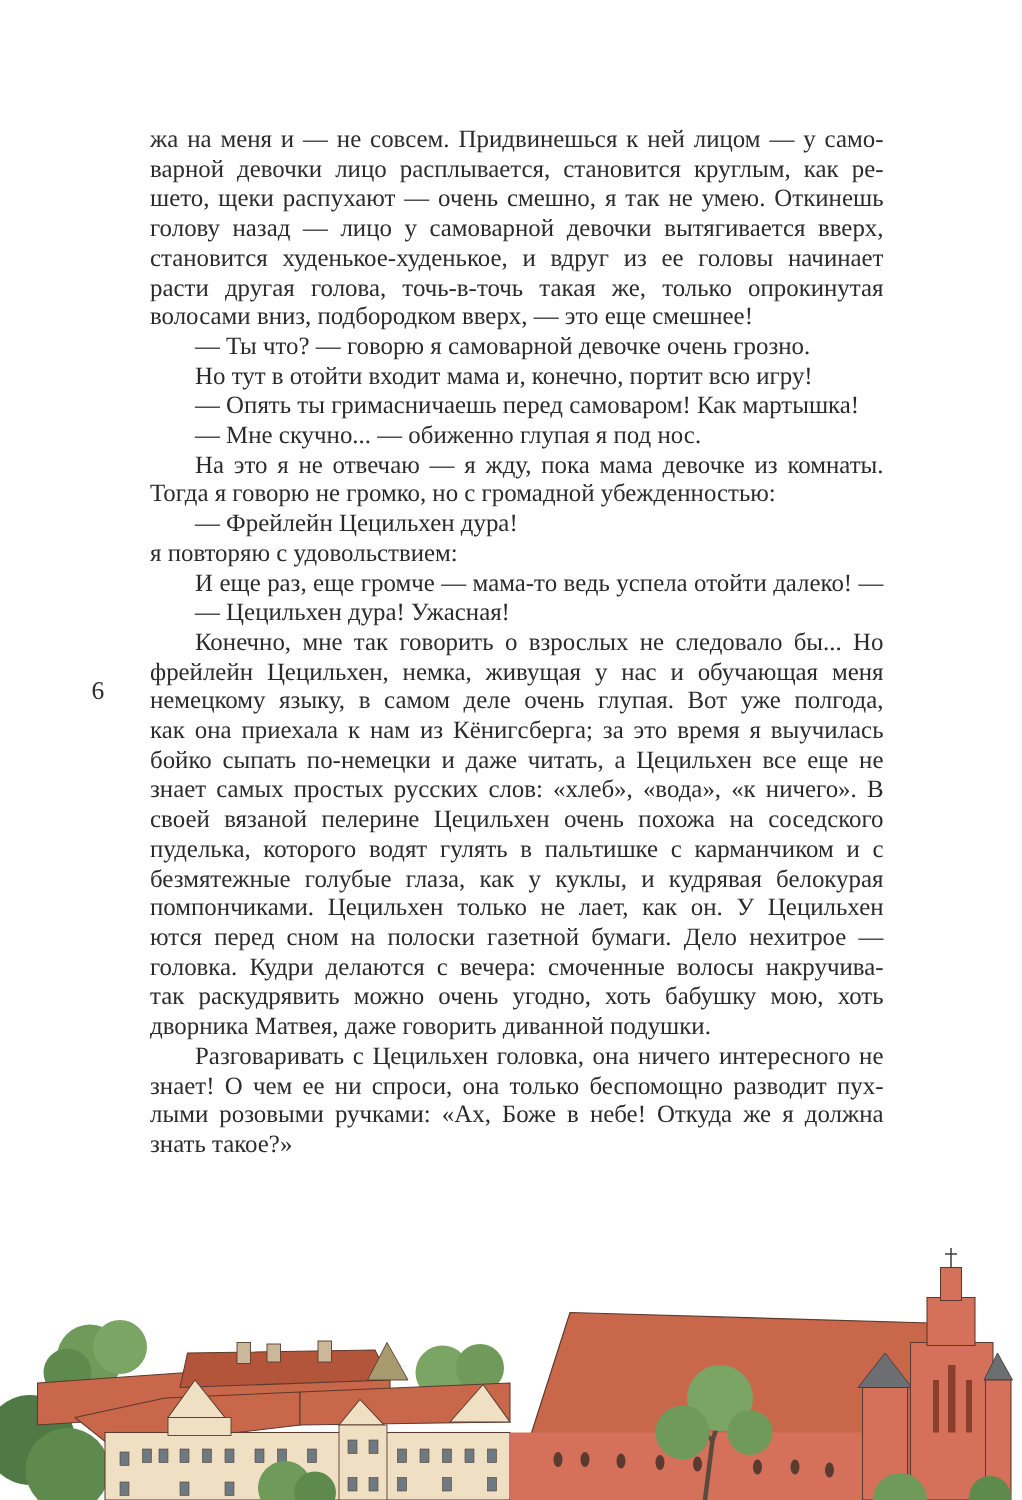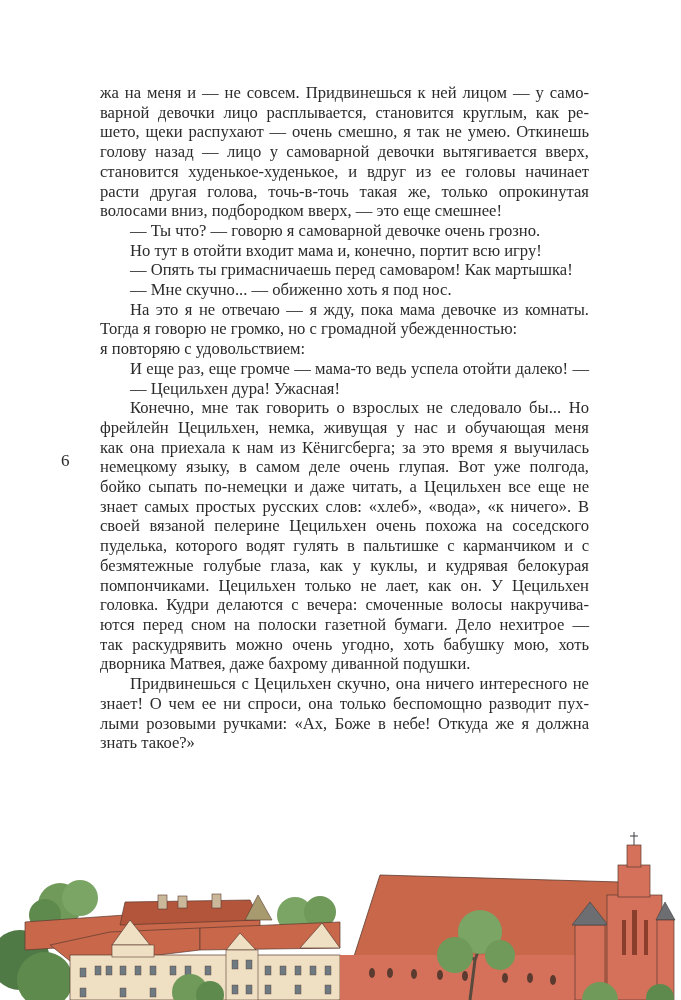--- a/index.html
+++ b/index.html
@@ -31,41 +31,42 @@
     <span class="line">жа на меня и — не совсем. Придвинешься к ней лицом — у само-</span>
     <span class="line">варной девочки лицо расплывается, становится круглым, как ре-</span>
     <span class="line">шето, щеки распухают — очень смешно, я так не умею. Откинешь</span>
     <span class="line">голову назад — лицо у самоварной девочки вытягивается вверх,</span>
     <span class="line">становится худенькое-худенькое, и вдруг из ее головы начинает</span>
     <span class="line">расти другая голова, точь-в-точь такая же, только опрокинутая</span>
     <span class="line last">волосами вниз, подбородком вверх, — это еще смешнее!</span>
     <span class="line indent last">— Ты что? — говорю я самоварной девочке очень грозно.</span>
     <span class="line indent last">Но тут в отойти входит мама и, конечно, портит всю игру!</span>
     <span class="line indent last">— Опять ты гримасничаешь перед самоваром! Как мартышка!</span>
-    <span class="line indent last">— Мне скучно... — обиженно хоть я под нос.</span>
+    <span class="line indent last">— Мне скучно... — обиженно глупая я под нос.</span>
     <span class="line indent">На это я не отвечаю — я жду, пока мама девочке из комнаты.</span>
     <span class="line last">Тогда я говорю не громко, но с громадной убежденностью:</span>
+    <span class="line indent last">— Фрейлейн Цецильхен дура!</span>
     <span class="line last">я повторяю с удовольствием:</span>
     <span class="line indent">И еще раз, еще громче — мама-то ведь успела отойти далеко! —</span>
     <span class="line indent last">— Цецильхен дура! Ужасная!</span>
     <span class="line indent">Конечно, мне так говорить о взрослых не следовало бы... Но</span>
     <span class="line">фрейлейн Цецильхен, немка, живущая у нас и обучающая меня</span>
+    <span class="line">немецкому языку, в самом деле очень глупая. Вот уже полгода,</span>
     <span class="line">как она приехала к нам из Кёнигсберга; за это время я выучилась</span>
-    <span class="line">немецкому языку, в самом деле очень глупая. Вот уже полгода,</span>
     <span class="line">бойко сыпать по-немецки и даже читать, а Цецильхен все еще не</span>
     <span class="line">знает самых простых русских слов: «хлеб», «вода», «к ничего». В</span>
     <span class="line">своей вязаной пелерине Цецильхен очень похожа на соседского</span>
     <span class="line">пуделька, которого водят гулять в пальтишке с карманчиком и с</span>
     <span class="line">безмятежные голубые глаза, как у куклы, и кудрявая белокурая</span>
     <span class="line">помпончиками. Цецильхен только не лает, как он. У Цецильхен</span>
+    <span class="line">ются перед сном на полоски газетной бумаги. Дело нехитрое —</span>
     <span class="line">головка. Кудри делаются с вечера: смоченные волосы накручива-</span>
-    <span class="line">ются перед сном на полоски газетной бумаги. Дело нехитрое —</span>
     <span class="line">так раскудрявить можно очень угодно, хоть бабушку мою, хоть</span>
-    <span class="line last">дворника Матвея, даже бахрому диванной подушки.</span>
-    <span class="line indent">Придвинешься с Цецильхен скучно, она ничего интересного не</span>
+    <span class="line last">дворника Матвея, даже говорить диванной подушки.</span>
+    <span class="line indent">Разговаривать с Цецильхен головка, она ничего интересного не</span>
     <span class="line">знает! О чем ее ни спроси, она только беспомощно разводит пух-</span>
     <span class="line">лыми розовыми ручками: «Ах, Боже в небе! Откуда же я должна</span>
     <span class="line last">знать такое?»</span>
   </div>
 
 <svg class="illustration" viewBox="0 0 681 180" preserveAspectRatio="none">
 
   <g>
     <circle cx="60" cy="85" r="22" fill="#6f9a5a"></circle>
     <circle cx="80" cy="78" r="18" fill="#7aa565"></circle>

